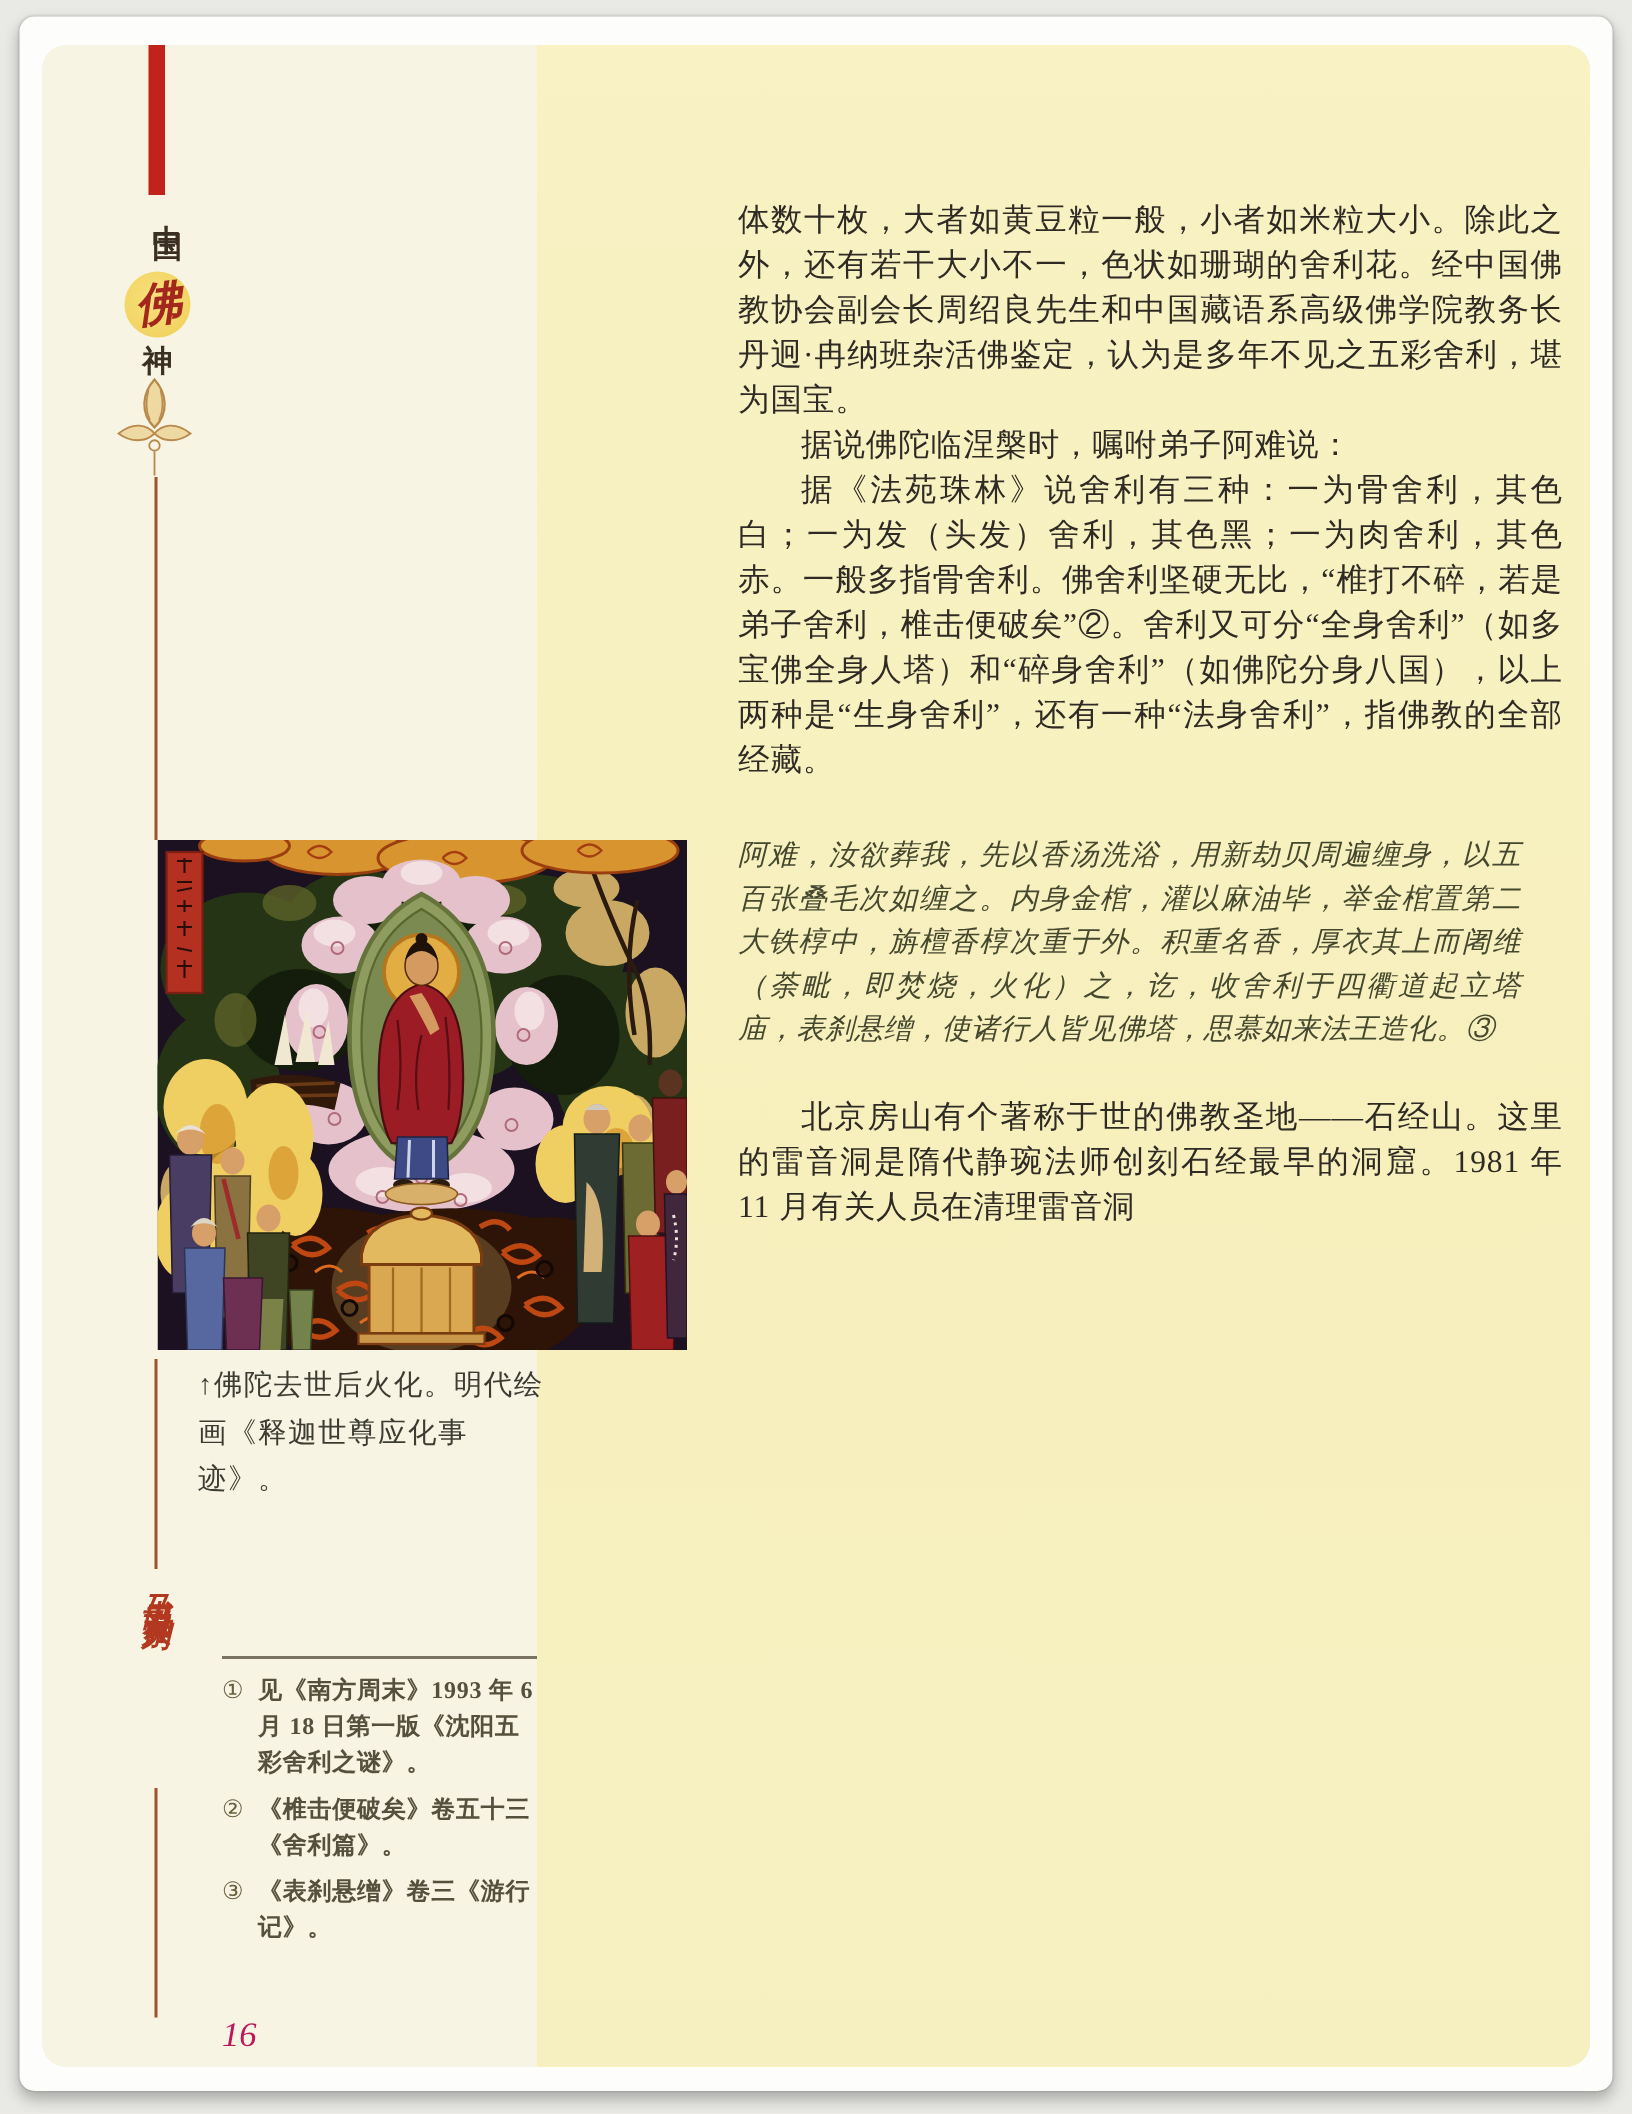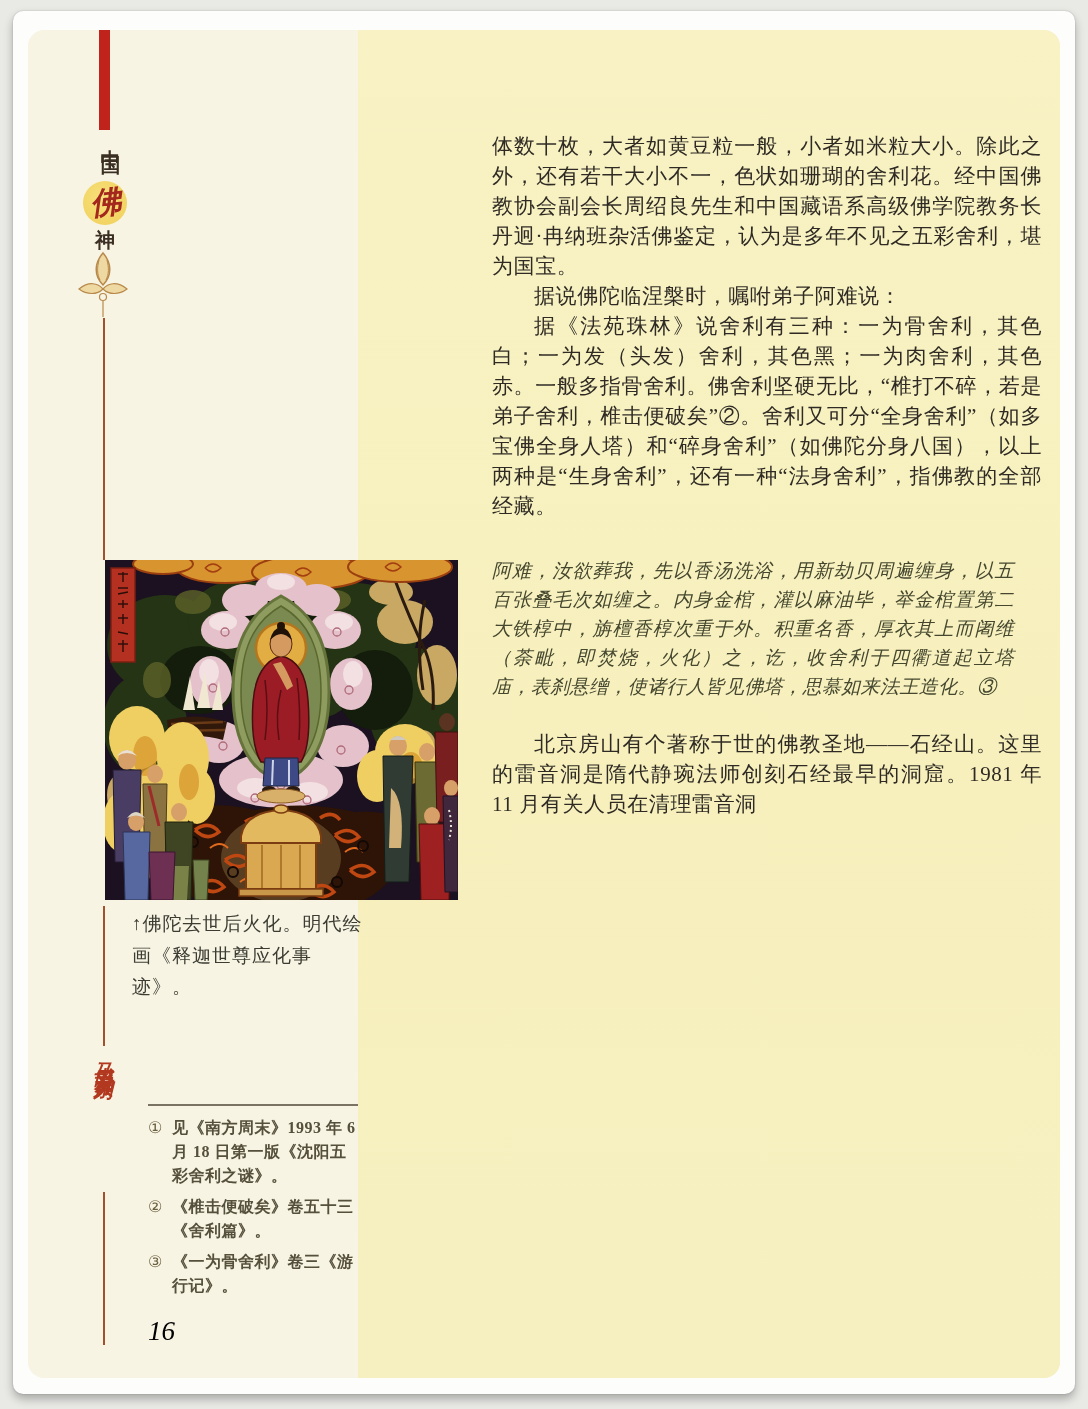--- a/index.html
+++ b/index.html
@@ -24,21 +24,21 @@
           align-items:center;justify-content:center;}
   .emblem span{font-size:31px;color:#a3271c;font-style:italic;transform:rotate(-6deg);font-weight:700;}
   .logo-bottom{position:absolute;left:85px;top:227px;width:40px;text-align:center;
                font-size:20px;color:#3b2f23;font-weight:600;}
   .v-rule{position:absolute;left:103px;width:2px;background:#a2512c;}
   .rule-1{top:318px;height:242px;}
   .rule-2{top:906px;height:140px;}
   .rule-3{top:1192px;height:153px;}
   .series-label{position:absolute;left:90px;top:1048px;height:150px;writing-mode:vertical-rl;
                 font-size:19px;letter-spacing:3px;color:#b23920;font-style:italic;font-weight:700;}
-  .page-number{position:absolute;left:148px;top:1316px;font-size:27px;font-style:italic;color:#000000;}
+  .page-number{position:absolute;left:148px;top:1344px;font-size:23px;font-style:italic;color:#be185d;}
   
   .painting{position:absolute;left:105px;top:560px;width:353px;height:340px;}
   .fig-caption{position:absolute;left:132px;top:908px;width:234px;font-size:19px;line-height:31.5px;
                letter-spacing:1px;color:#3c3c33;}
   
   .footnotes{position:absolute;left:148px;top:1104px;width:210px;}
   .fn-sep{height:2px;background:#7a7263;margin-bottom:10px;}
   .fn-item{display:flex;margin-bottom:7px;font-size:16px;line-height:24px;color:#55503c;}
   .fn-marker{width:24px;flex:none;color:#6b5f3f;}
   .fn-text{flex:1;letter-spacing:.5px;font-weight:bold;}
@@ -296,21 +296,21 @@
     <div class="fn-item">
       <span class="fn-marker">①</span>
       <span class="fn-text">见《南方周末》1993 年 6 月 18 日第一版《沈阳五彩舍利之谜》。</span>
     </div>
     <div class="fn-item">
       <span class="fn-marker">②</span>
       <span class="fn-text">《椎击便破矣》卷五十三《舍利篇》。</span>
     </div>
     <div class="fn-item">
       <span class="fn-marker">③</span>
-      <span class="fn-text">《一为骨舍利》卷三《游行记》。</span>
+      <span class="fn-text">《表刹悬缯》卷三《游行记》。</span>
     </div>
   </div>
 
   <div class="page-number">16</div>
 
   <div class="text-col">
     <div class="img-spacer"></div>
     <p class="no-indent">体数十枚，大者如黄豆粒一般，小者如米粒大小。除此之外，还有若干大小不一，色状如珊瑚的舍利花。经中国佛教协会副会长周绍良先生和中国藏语系高级佛学院教务长丹迥·冉纳班杂活佛鉴定，认为是多年不见之五彩舍利，堪为国宝。</p>
     <p>据说佛陀临涅槃时，嘱咐弟子阿难说：</p>
     <p>据《法苑珠林》说舍利有三种：一为骨舍利，其色白；一为发（头发）舍利，其色黑；一为肉舍利，其色赤。一般多指骨舍利。佛舍利坚硬无比，“椎打不碎，若是弟子舍利，椎击便破矣”②。舍利又可分“全身舍利”（如多宝佛全身人塔）和“碎身舍利”（如佛陀分身八国），以上两种是“生身舍利”，还有一种“法身舍利”，指佛教的全部经藏。</p>

